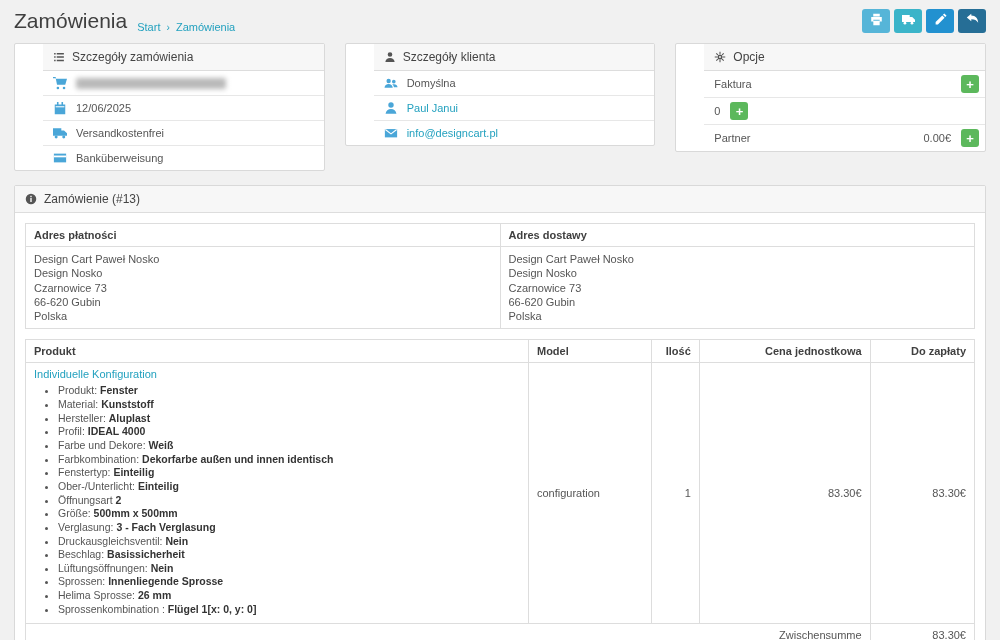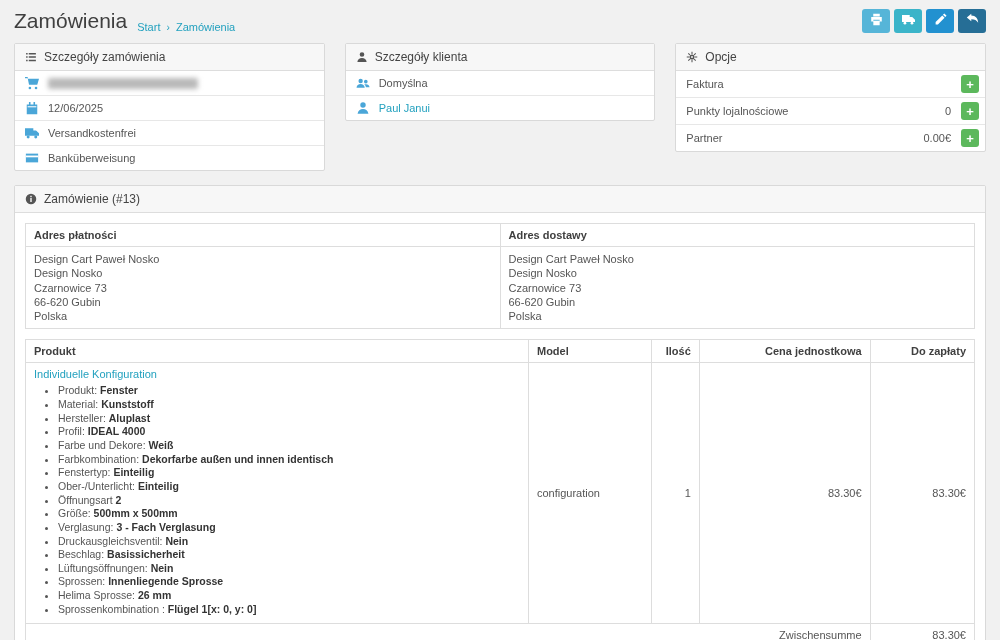--- a/index.html
+++ b/index.html
@@ -25,21 +25,21 @@
   .tbtn svg { width: 13px; height: 13px; fill: currentColor; }
   .tbtn-print    { background: #56b5d8; }
   .tbtn-shipping { background: #3bb4c9; }
   .tbtn-edit     { background: #2291d0; }
   .tbtn-back     { background: #266e96; }
 
   
   .content { padding: 6px 14px 14px; }
   .top-row { display: flex; gap: 20px; align-items: flex-start; margin-bottom: 14px; }
   .panel { background: #fff; border: 1px solid #d9d9d9; border-radius: 2px; }
-  .top-row .panel { flex: 1; }
+  .top-row .panel { flex: 1; padding-left: 28px; }
   .panel-heading { background: #f7f7f7; border-bottom: 1px solid #ddd;
                    padding: 6px 10px; font-size: 12px; color: #444;
                    display: flex; align-items: center; gap: 7px; }
   .panel-heading .h-icon { width: 12px; height: 12px; color: #555; flex: none; }
   .panel-heading .h-icon svg { width: 12px; height: 12px; display: block; fill: currentColor; }
 
   
   .info-row { display: flex; align-items: center; gap: 9px; padding: 5px 10px;
               border-bottom: 1px solid #e7e7e7; min-height: 21px; font-size: 11px; color: #555; }
   .info-row:last-child { border-bottom: none; }
@@ -188,20 +188,29 @@
           <span>Domyślna</span>
         </div>
         <div class="info-row">
           <span class="row-icon">
               <svg viewBox="0 0 16 16">
                 <path d="M8 1.5a3.1 3.1 0 1 1 0 6.2 3.1 3.1 0 0 1 0-6.2zM1.8 14.5c.4-3.3 3-5.3 6.2-5.3s5.8 2 6.2 5.3z"></path>
               </svg>
             </span>
           <a class="link">Paul Janui</a>
         </div>
+        <div class="info-row">
+          <span class="row-icon">
+              <svg viewBox="0 0 16 16">
+                <path d="M1 3.5h14V13H1z"></path>
+                <path d="M1.5 4 8 9l6.5-5" fill="none" stroke="#fff" stroke-width="1.3"></path>
+              </svg>
+            </span>
+          <a class="link">info@designcart.pl</a>
+        </div>
       </section>
 
       <section class="panel">
         <div class="panel-heading">
           <span class="h-icon">
               <svg viewBox="0 0 16 16">
                 <g>
                   <path d="M7.3 1h1.4v3H7.3zM7.3 12h1.4v3H7.3zM1 7.3h3v1.4H1zM12 7.3h3v1.4h-3z"></path>
                   <path d="M7.3 1h1.4v3H7.3zM7.3 12h1.4v3H7.3zM1 7.3h3v1.4H1zM12 7.3h3v1.4h-3z" transform="rotate(45 8 8)"></path>
                   <path fill-rule="evenodd" d="M8 4.6a3.4 3.4 0 1 1 0 6.8 3.4 3.4 0 0 1 0-6.8zm0 2.1a1.3 1.3 0 1 0 0 2.6 1.3 1.3 0 0 0 0-2.6z"></path>
@@ -209,21 +218,20 @@
               </svg>
             </span>
           <span>Opcje</span>
         </div>
         <div class="opt-row">
           <span class="opt-label">Faktura</span>
           <span class="opt-value"></span>
           <button class="add-btn">+</button>
         </div>
         <div class="opt-row">
-          <span class="opt-label">Punkty lojalnościowe</span>
           <span class="opt-value">0</span>
           <button class="add-btn">+</button>
         </div>
         <div class="opt-row">
           <span class="opt-label">Partner</span>
           <span class="opt-value">0.00€</span>
           <button class="add-btn">+</button>
         </div>
       </section>
     </div>

